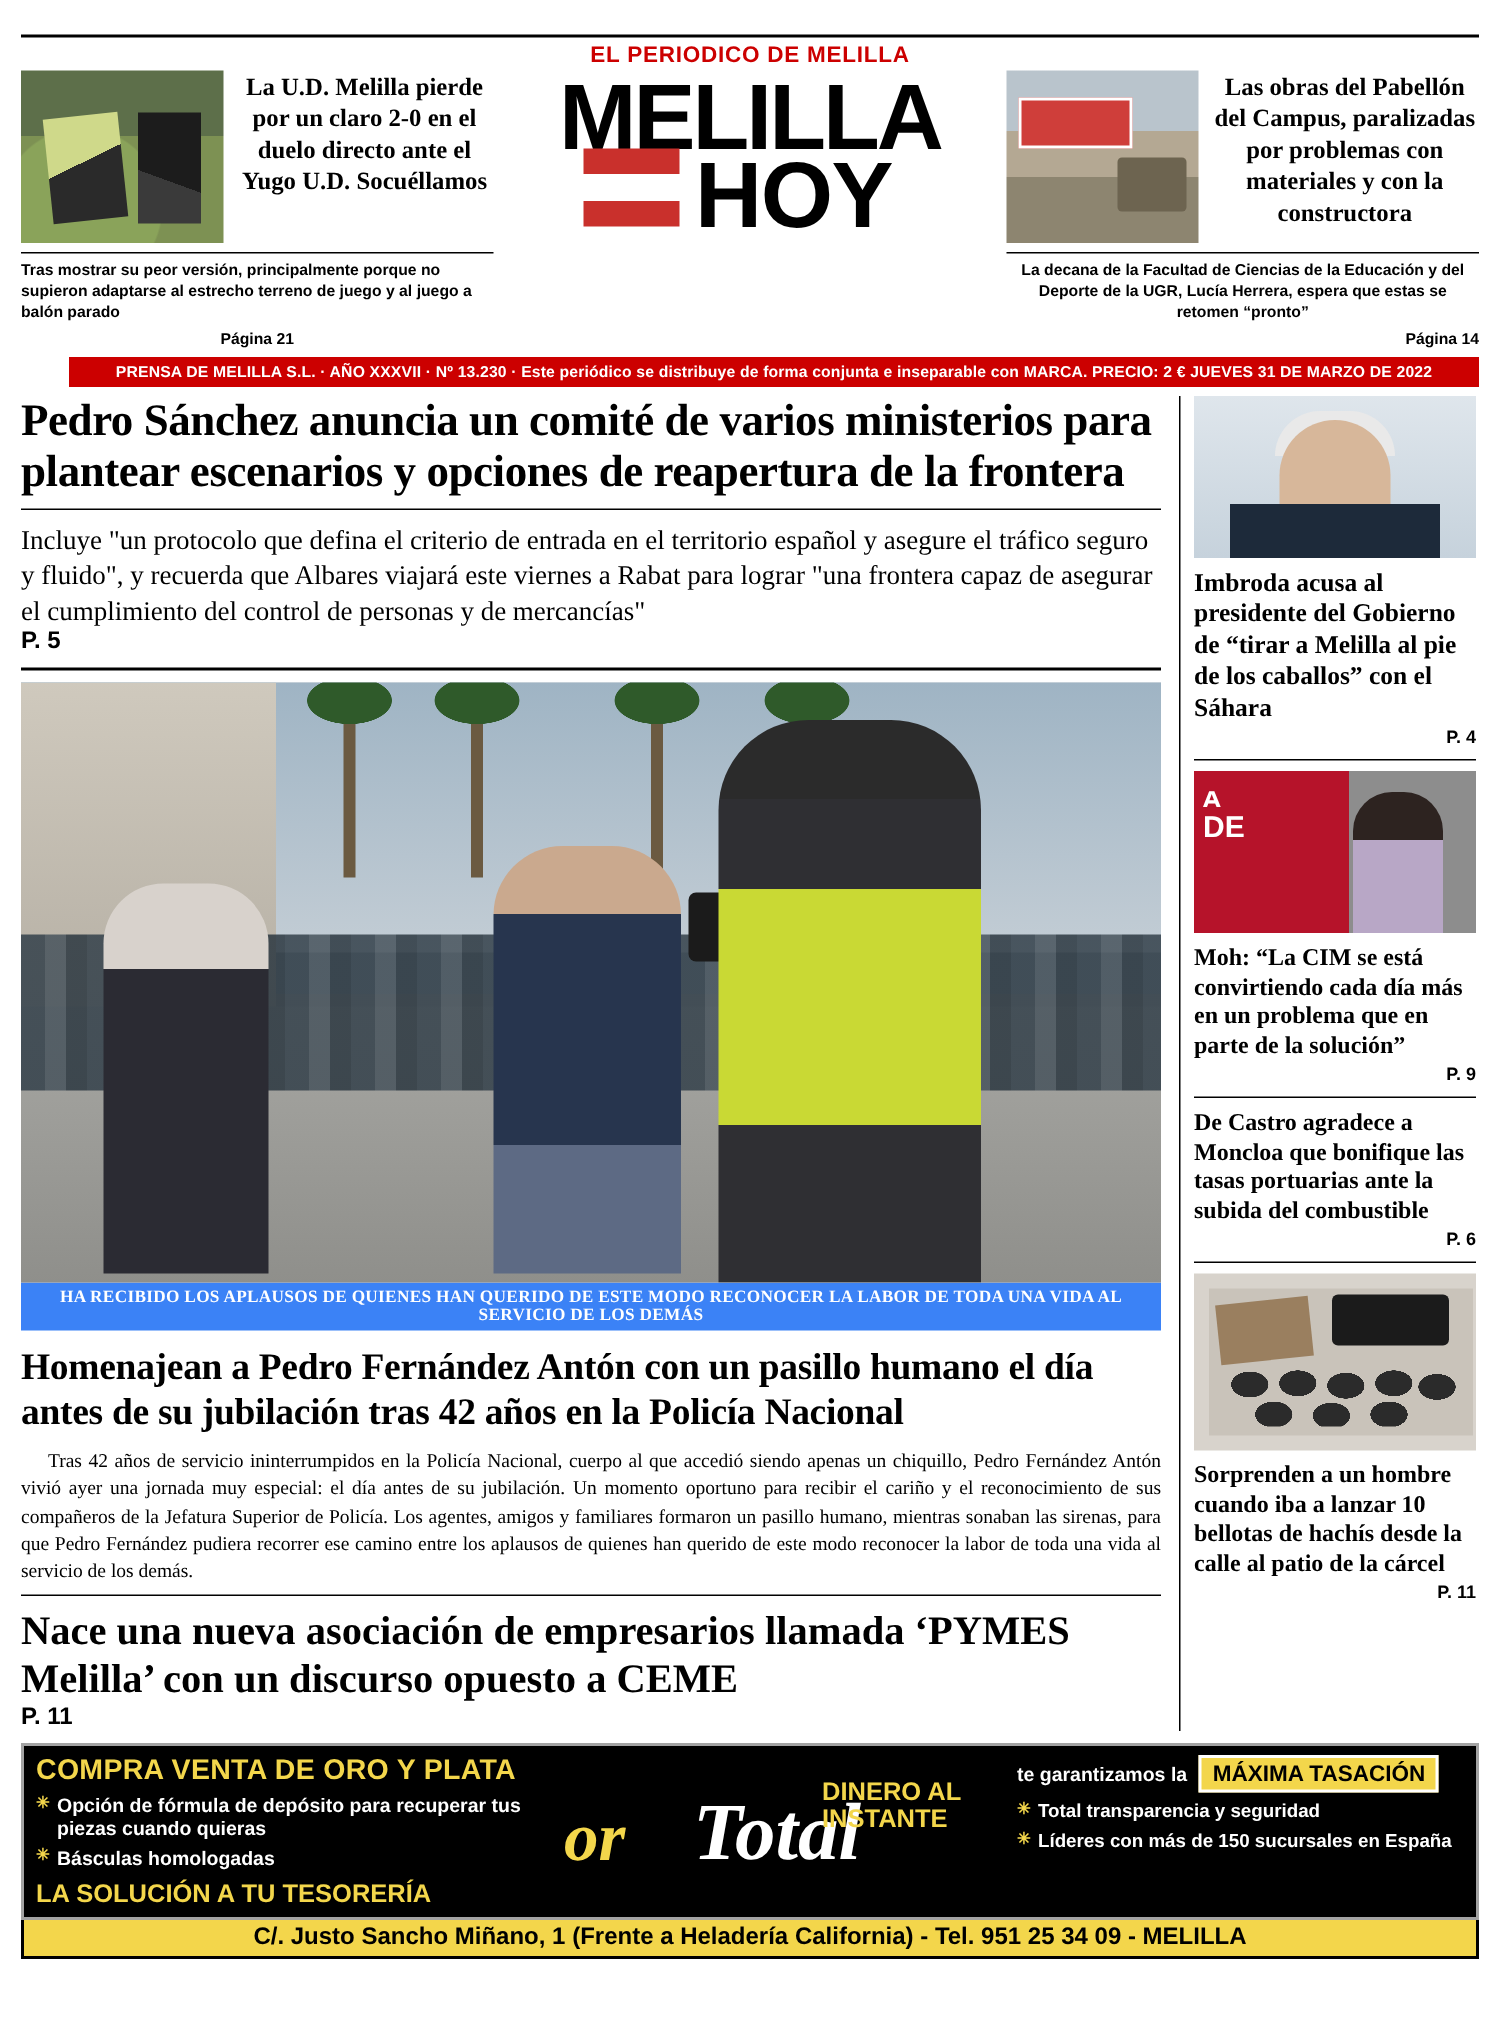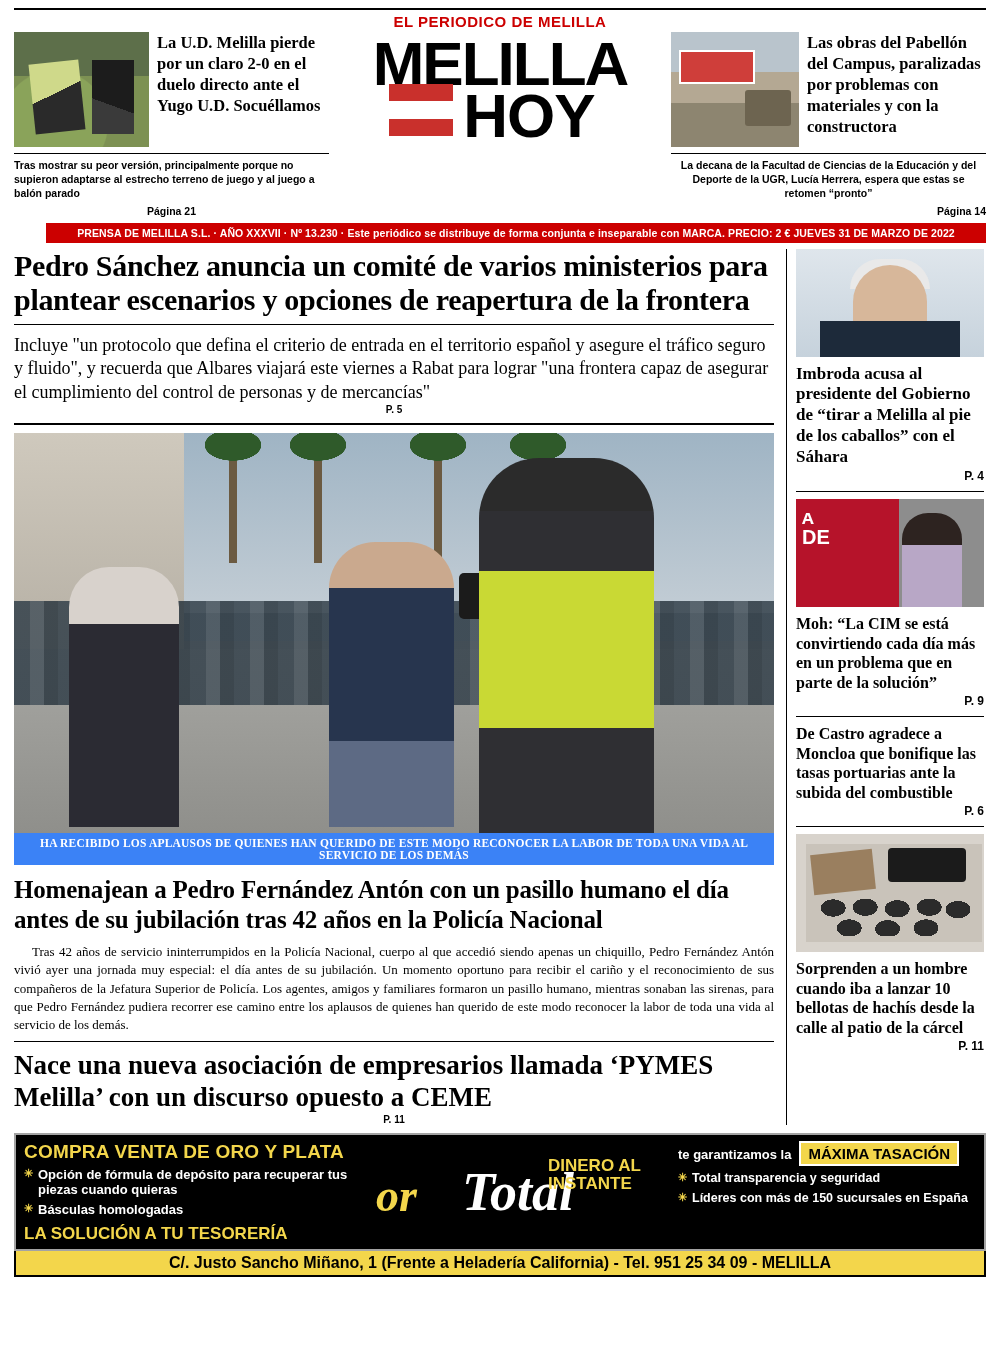--- a/index.html
+++ b/index.html
@@ -4,21 +4,21 @@
 <style>
   * { box-sizing: border-box; }
   html, body { margin:0; padding:0; }
   body {
     width:1000px; height:1348px;
     background:#ffffff;
     font-family:"Liberation Serif", serif;
     color:#000;
     overflow:hidden;
   }
-  .page { width:1000px; height:1348px; position:relative; padding:8px 14px; }
+  .page { width:1000px; height:1348px; position:relative; padding:23px 14px; }
 
   
   .toprule { border-top:2px solid #000; }
   .kicker {
     text-align:center;
     color:#cc0000;
     font-family:"Liberation Sans", sans-serif;
     font-weight:bold;
     font-size:15px;
     letter-spacing:.5px;
@@ -59,21 +59,21 @@
   }
   .photo.works:before{
     content:""; position:absolute; right:8px; top:58px; width:46px; height:36px;
     background:#6d6450; border-radius:3px;
   }
 
   .mh-headline {
     font-weight:bold;
     font-size:16.5px;
     line-height:1.28;
-    text-align:left;
+    text-align:center;
     flex:1;
   }
   .mh-sub {
     font-family:"Liberation Sans", sans-serif;
     font-size:10.5px;
     font-weight:bold;
     line-height:1.32;
     margin-top:5px;
   }
   .mh-page {
@@ -142,22 +142,22 @@
     letter-spacing:-.3px;
   }
   .lead-sub {
     font-size:18px;
     line-height:1.3;
     margin-top:9px;
   }
   .p-ref {
     font-family:"Liberation Sans", sans-serif;
     font-weight:bold;
-    font-size:10px;
-    text-align:center;
+    font-size:16px;
+    text-align:left;
   }
   .hr { border-top:1px solid #000; margin:7px 0; }
   .hr2 { border-top:2px solid #000; margin:8px 0; }
 
   
   .mainphoto {
     width:100%; height:400px;
     position:relative; overflow:hidden;
     background:linear-gradient(#9fb0bd 0 30%, #8d9aa3 30% 52%, #9c9c9a 52% 100%);
   }

